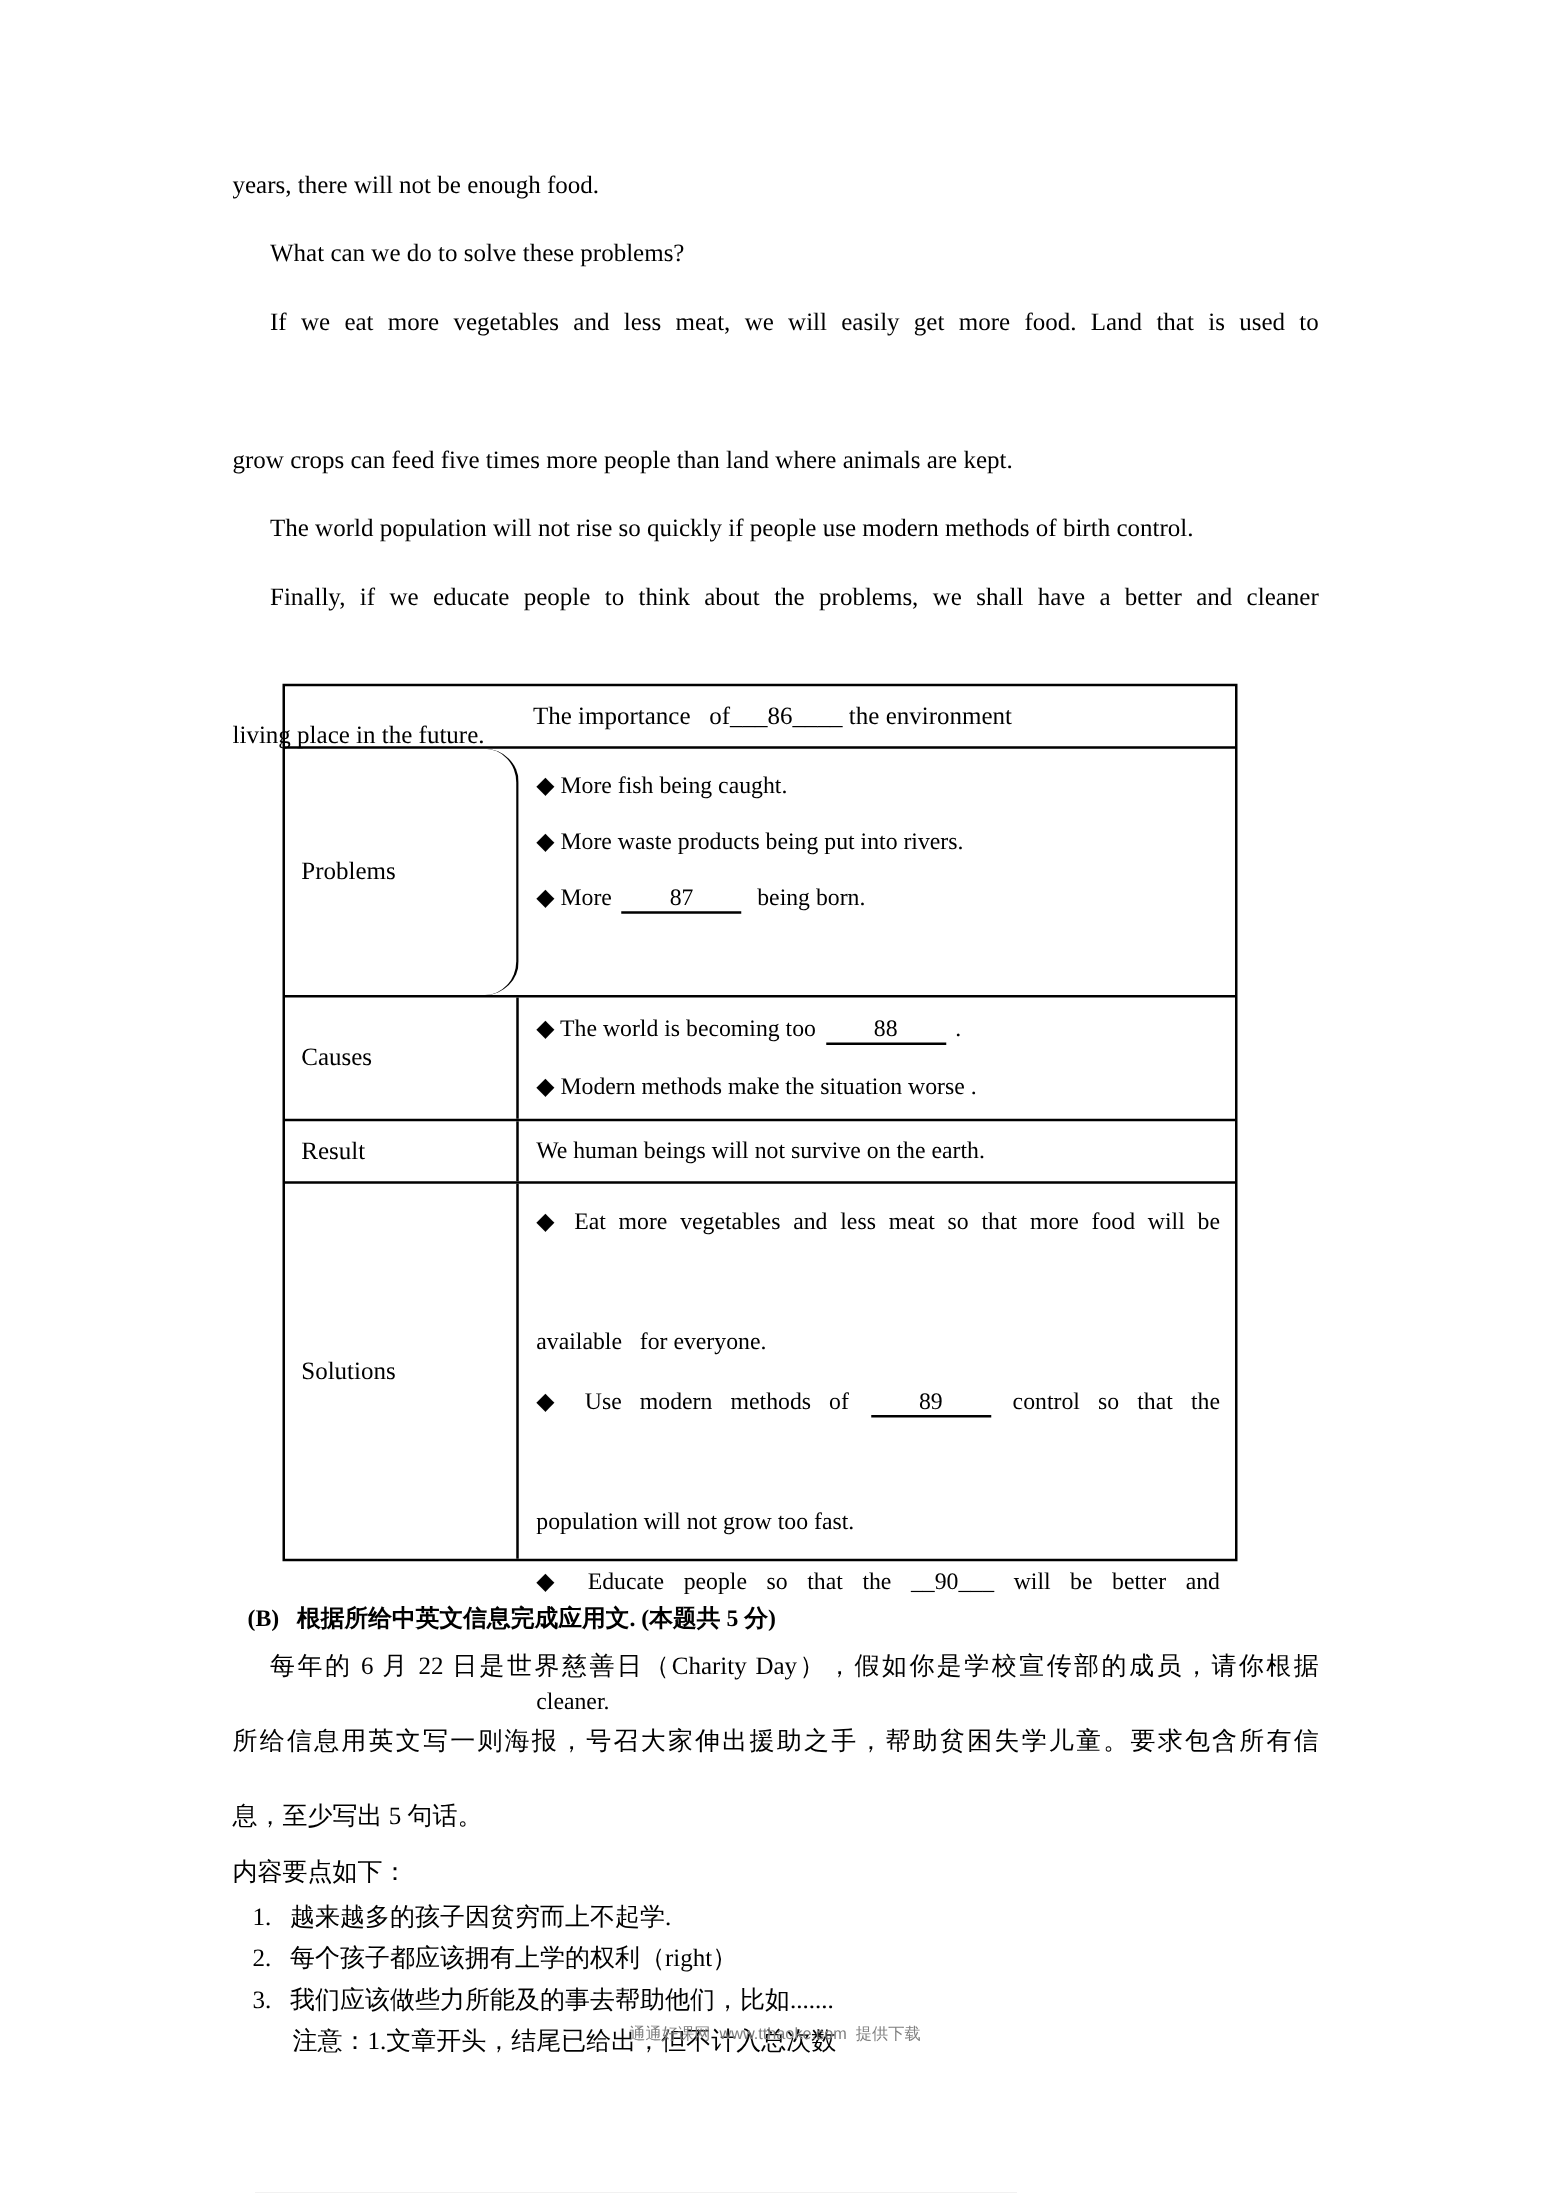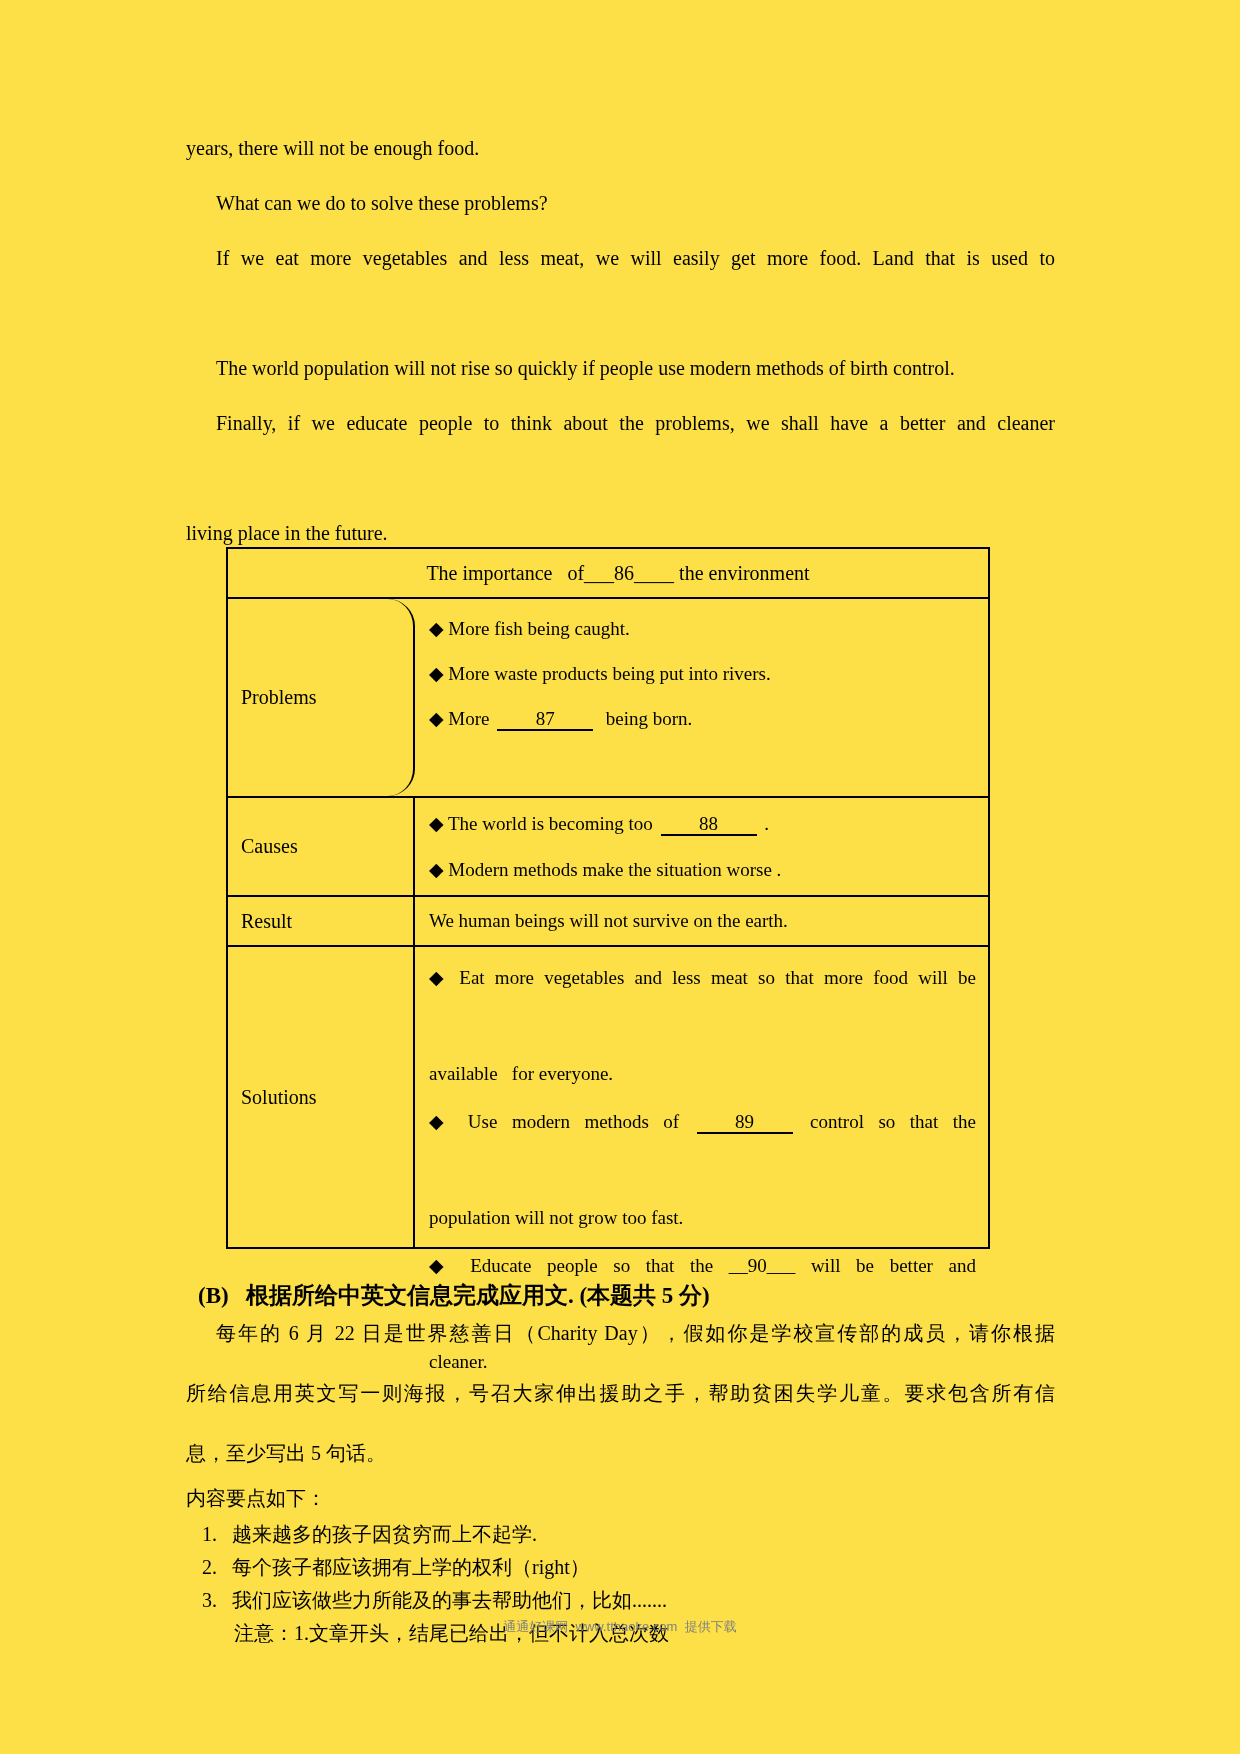--- a/index.html
+++ b/index.html
@@ -1,18 +1,18 @@
 <!DOCTYPE html>
 <html><head>
 <meta charset="utf-8">
 <style>
   html,body{ margin:0; padding:0; background:#e8e8e8; }
   .page{
     position:relative; width:1240px; height:1754px; margin:0 auto;
-    background:#fde047; color:#000;
+    background:#ffffff; color:#000;
     font-family:"Liberation Serif", serif;
     overflow:hidden;
   }
   
   .intro{
     position:absolute; left:186px; top:121px; width:869px;
     font-size:20px; line-height:55px;
   }
   .tline{ min-height:1em; }
   .seg{ white-space:pre-wrap; }
@@ -46,21 +46,21 @@
   .row-solutions .tcontent{ line-height:48px; padding-top:7px; }
   .blank{
     display:inline-block; min-width:96px; text-align:center;
     border-bottom:2px solid #000; line-height:1.05; margin:0 3px;
   }
   
   .section-b{
     position:absolute; left:186px; top:1282px; width:869px; font-size:20px;
   }
   .b-heading{
-    font-weight:bold; font-size:23px; padding-left:12px;
+    font-weight:bold; font-size:19px; padding-left:12px;
     white-space:pre-wrap; line-height:28px; margin-bottom:8px;
   }
   .b-par .tline{ line-height:30px; }
   .b-points-intro{ margin-top:14px; line-height:32px; }
   .b-points{ margin-top:4px; padding-left:16px; }
   .b-points .tline{ line-height:33px; }
   .b-note{ line-height:33px; }
   
   .footer{
     position:absolute; left:0; top:1618px; width:100%;
@@ -70,20 +70,21 @@
 </style>
 </head>
 <body>
 
 <div class="page">
 
   <div class="intro">
       <div class="tline"><span class="seg">years, there will not be enough food.</span></div>
       <div class="tline indent"><span class="seg">What can we do to solve these problems?</span></div>
       <div class="tline jline indent"><span class="seg">If we eat more vegetables and less meat, we will easily get more food. Land that is used to</span></div>
+      <div class="tline"><span class="seg">grow crops can feed five times more people than land where animals are kept.</span></div>
       <div class="tline indent"><span class="seg">The world population will not rise so quickly if people use modern methods of birth control.</span></div>
       <div class="tline jline indent"><span class="seg">Finally, if we educate people to think about the problems, we shall have a better and cleaner</span></div>
       <div class="tline"><span class="seg">living place in the future.</span></div>
     </div>
 
   <div class="summary-table">
     <div class="thead" style="white-space: pre-wrap; padding-left: 20px;">The importance   of___86____ the environment</div>
 
     <div class="trow row-problems">
       <div class="tlabel" style="white-space: pre-wrap; border-radius: 27px;">Problems</div>

